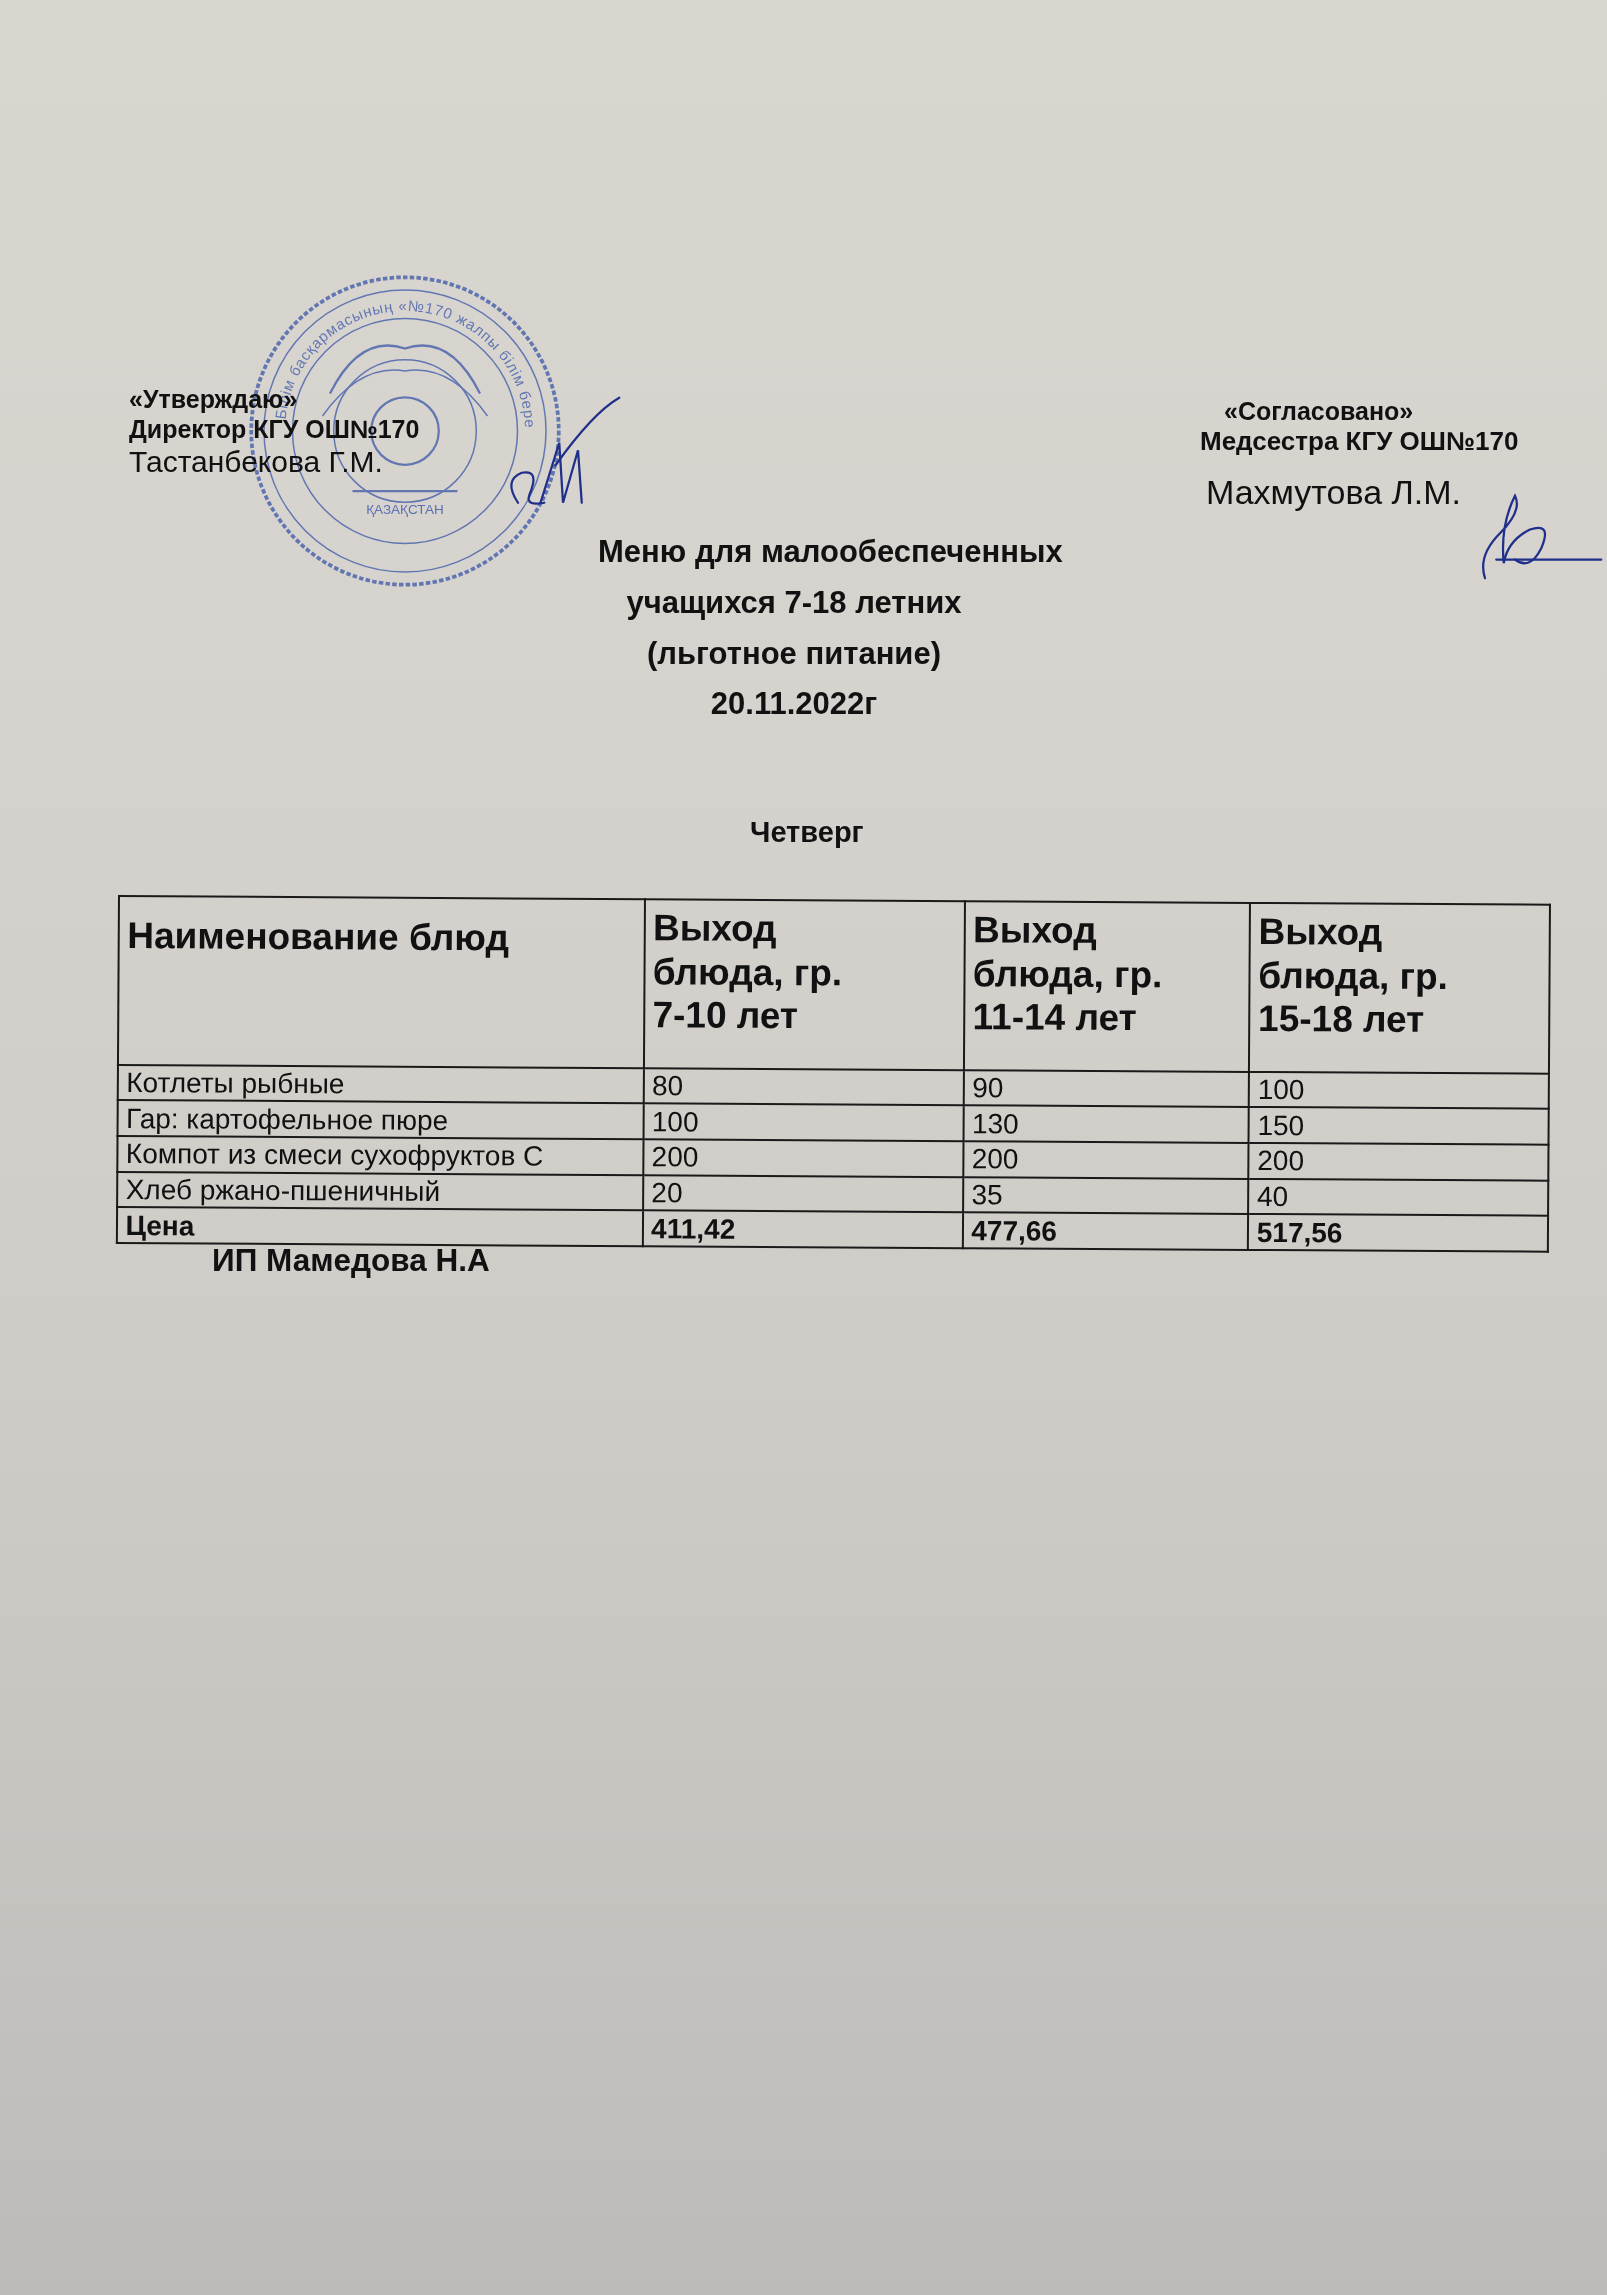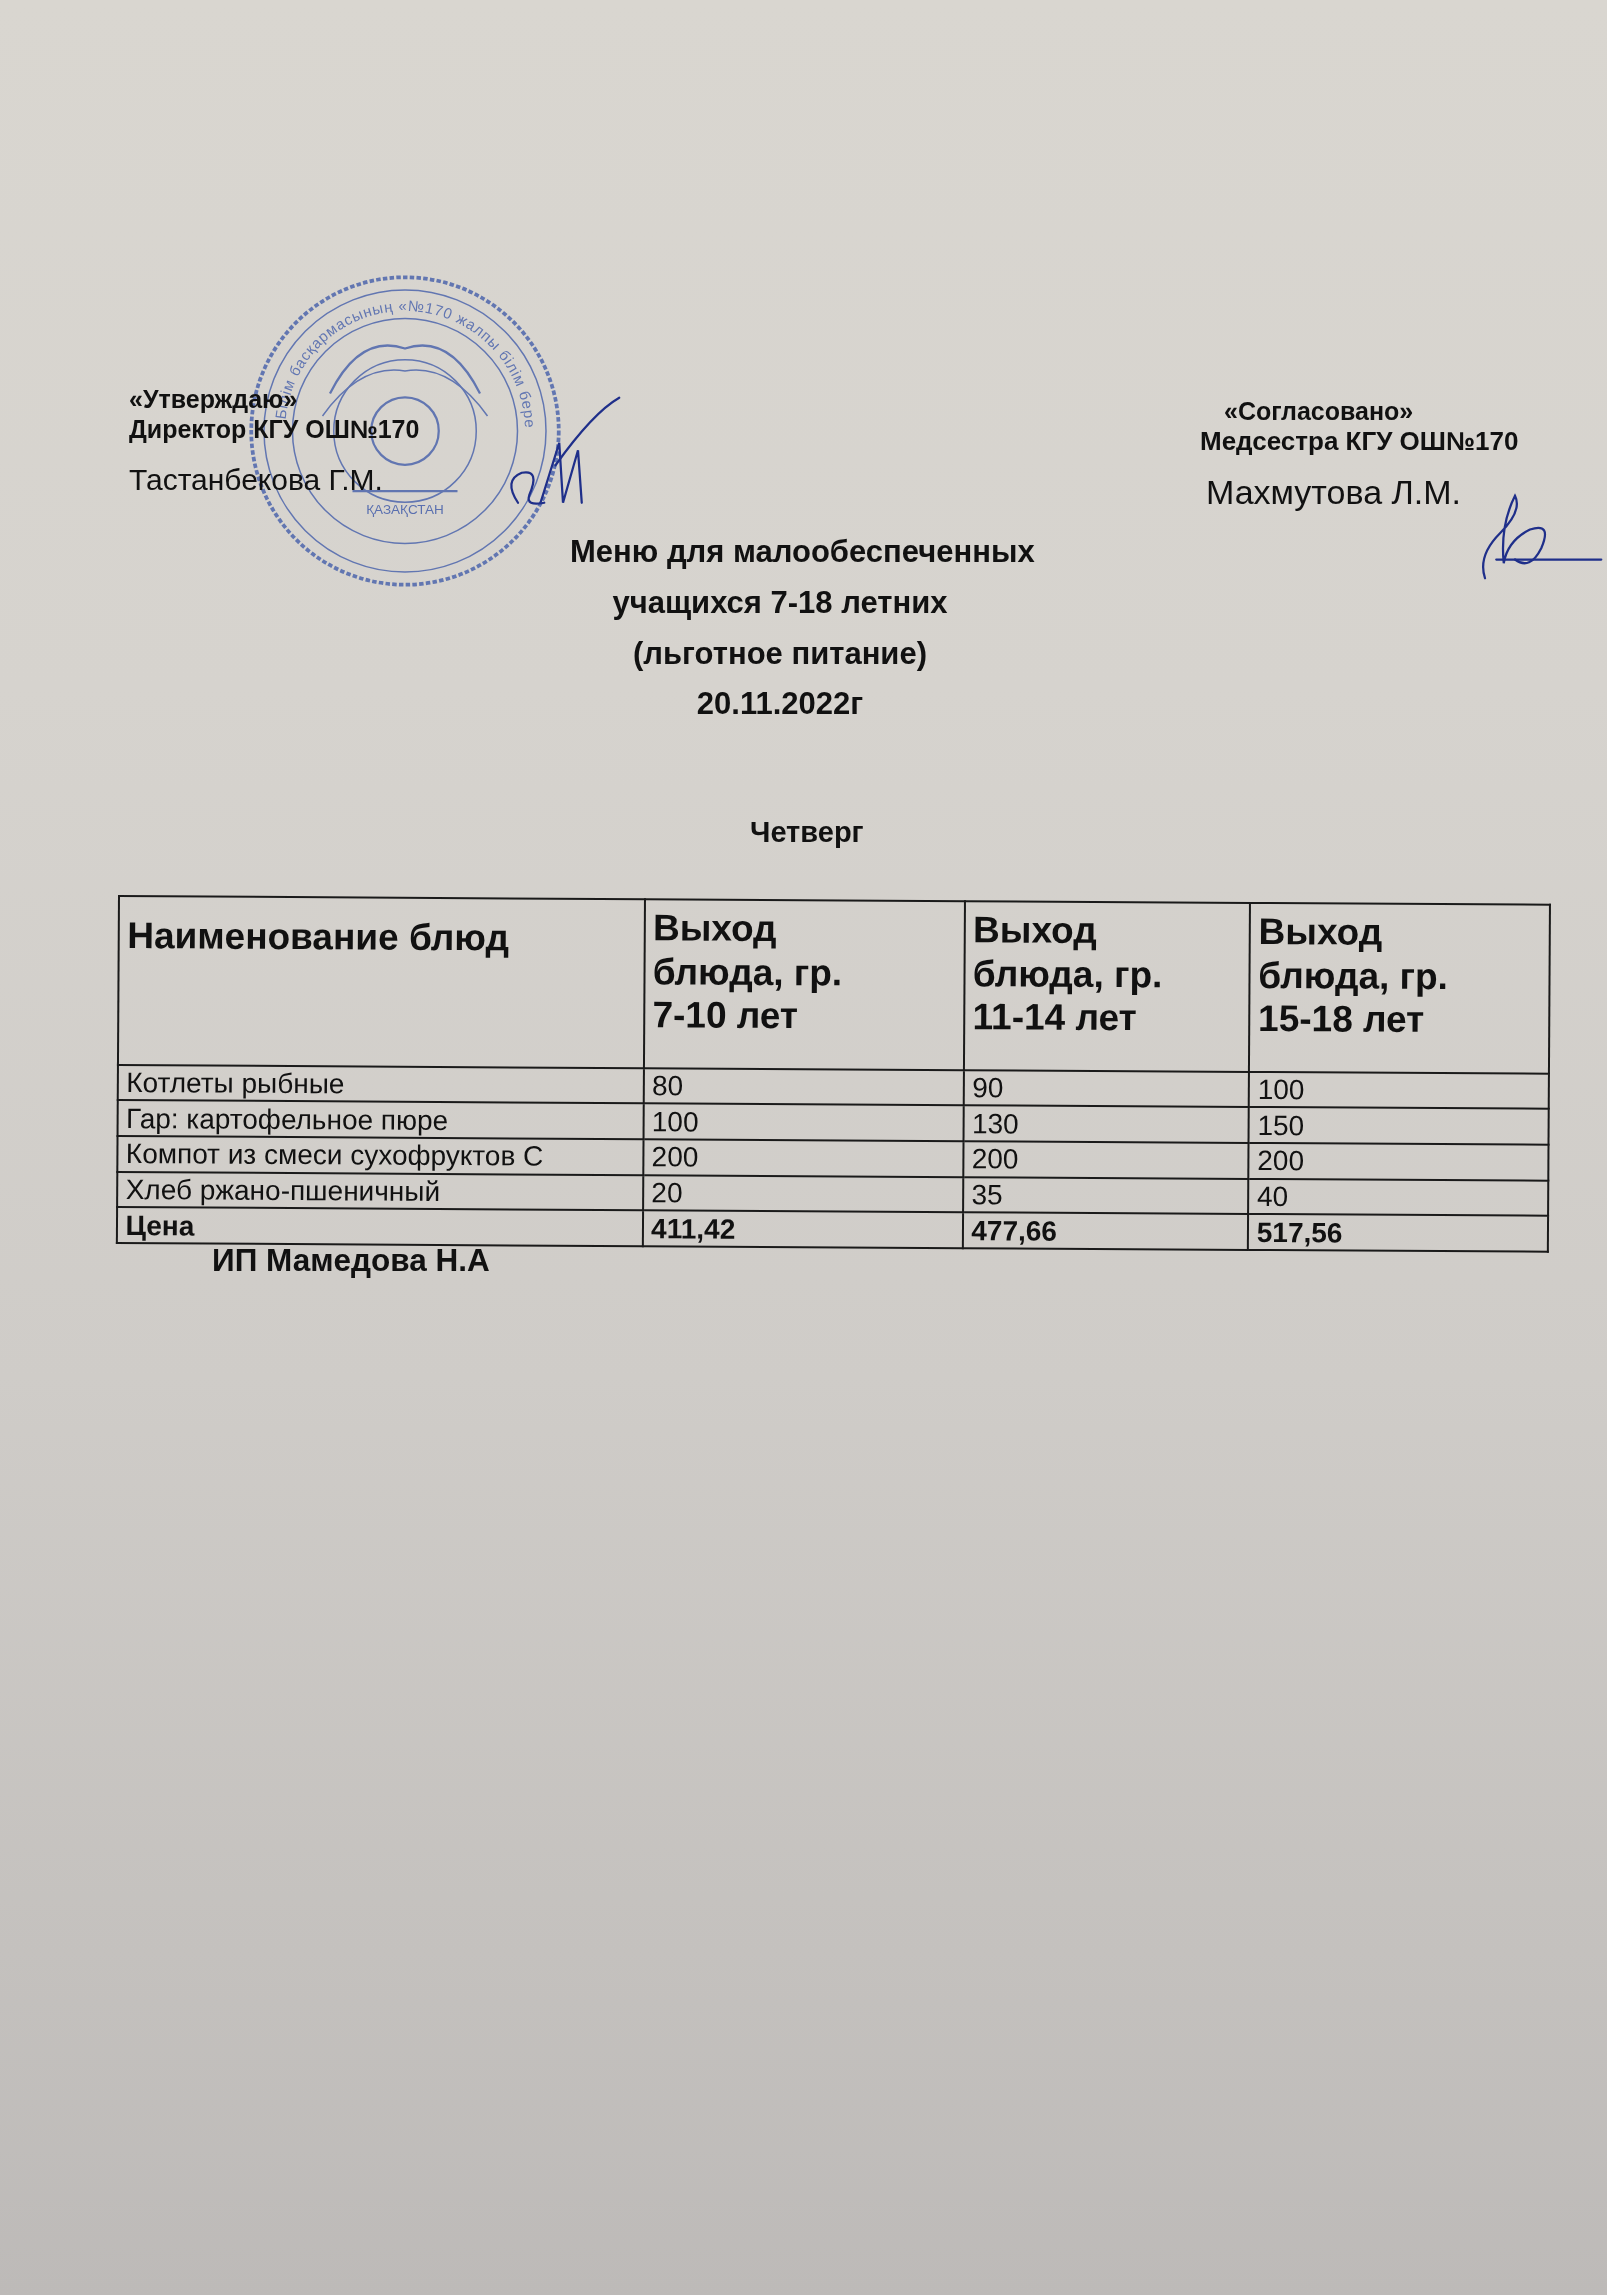--- a/index.html
+++ b/index.html
@@ -4,27 +4,27 @@
   <style>
     html, body { margin: 0; padding: 0; }
     body {
       width: 1608px; height: 2295px; position: relative; overflow: hidden;
       background: linear-gradient(180deg, #d9d6d0 0%, #d6d3ce 30%, #cfccc8 60%, #c4c1be 85%, #bdbab8 100%);
       font-family: "Liberation Sans", sans-serif; color: #111;
     }
     .abs { position: absolute; }
     .approve { left: 129px; top: 384px; line-height: 1.2; }
     .approve .l1, .approve .l2 { font-size: 25px; font-weight: bold; }
-    .approve .l3 { font-size: 30px; margin-top: 18px; }
+    .approve .l3 { font-size: 30px; margin-top: 0; }
     .agree { left: 1200px; top: 396px; line-height: 1.2; }
     .agree .l1 { font-size: 25px; font-weight: bold; padding-left: 24px; }
     .agree .l2 { font-size: 26px; font-weight: bold; }
     .agree .l3 { font-size: 34px; padding-left: 6px; margin-top: 15px; }
     .title { left: 570px; width: 420px; text-align: center; font-weight: bold; font-size: 31px; line-height: 1.64; top: 527px; }
-    .title div { white-space: nowrap; }
+    .title div { white-space: nowrap; margin-left: 28px; }
     .weekday { left: 750px; top: 816px; font-size: 29px; font-weight: bold; }
     table.menu {
       position: absolute; left: 118px; top: 895px; width: 1433px;
       border-collapse: collapse; transform: rotate(0.35deg); transform-origin: left top;
     }
     table.menu td, table.menu th { border: 2.3px solid #1a1a1a; vertical-align: top; text-align: left; padding: 0 7.5px; }
     table.menu th { font-size: 37px; font-weight: bold; line-height: 1.18; height: 150px; padding-top: 6px; }
     table.menu th.name { padding-top: 16.5px; }
     table.menu td { font-size: 28px; line-height: 1.15; height: 31.5px; padding-top: 1.5px; }
     table.menu tr.total td { font-weight: bold; }

